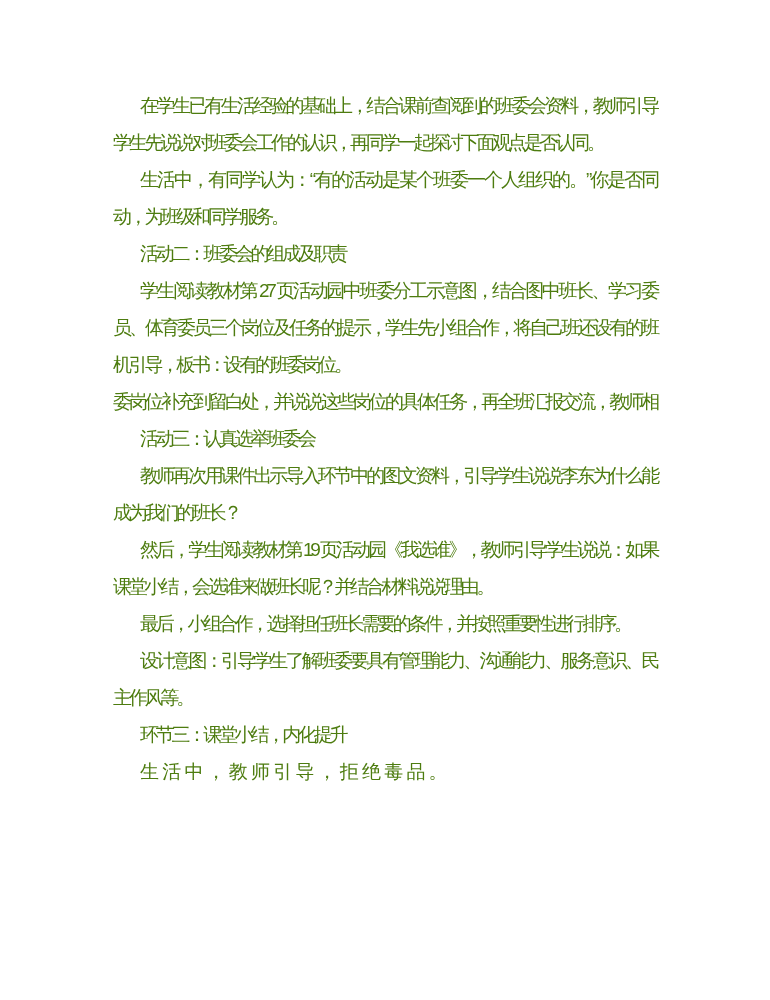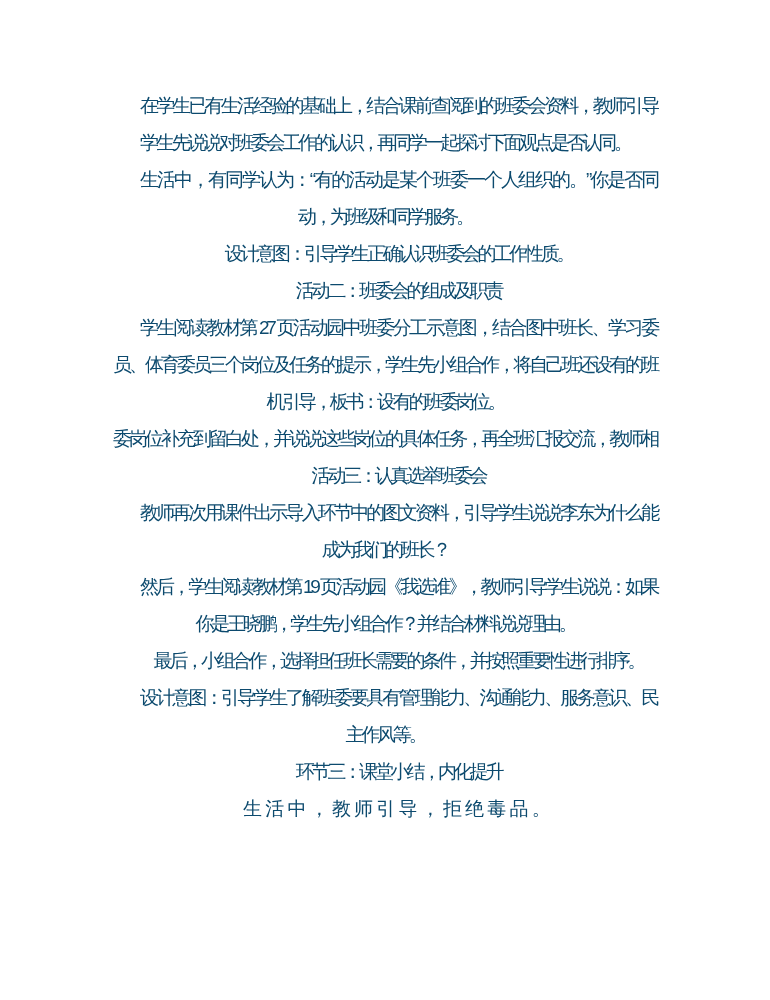--- a/index.html
+++ b/index.html
@@ -27,53 +27,52 @@
     left: 113px;
     top: 87px;
     width: 544px;
     color: #3c3c3c;
     font-size: 19px;
     letter-spacing: -3.2px;
   }
   .doc-line {
     height: 37px;
     line-height: 37px;
-    text-align: center;
+    text-align: left;
     overflow: visible;
   }
   .doc-line.fill {
     text-align: justify;
     text-align-last: justify;
   }
   .doc-line.indent {
     text-indent: 27px;
   }
   .doc-line.spread {
     letter-spacing: 3.2px;
   }
 </style>
 </head>
 <body>
 
 <div class="doc-page">
-  <div class="doc-body" id="doc-body" style="color: #0c4a6e;">
+  <div class="doc-body" id="doc-body" style="color: #4d7c0f;">
       <div class="doc-line indent fill">在学生已有生活经验的基础上，结合课前查阅到的班委会资料，教师引导</div>
       <div class="doc-line">学生先说说对班委会工作的认识，再同学一起探讨下面观点是否认同。</div>
       <div class="doc-line indent fill">生活中，有同学认为：“有的活动是某个班委一个人组织的。”你是否同</div>
       <div class="doc-line">动，为班级和同学服务。</div>
-      <div class="doc-line indent">设计意图：引导学生正确认识班委会的工作性质。</div>
       <div class="doc-line indent">活动二：班委会的组成及职责</div>
       <div class="doc-line indent fill">学生阅读教材第 27 页活动园中班委分工示意图，结合图中班长、学习委</div>
       <div class="doc-line fill">员、体育委员三个岗位及任务的提示，学生先小组合作，将自己班还设有的班</div>
       <div class="doc-line">机引导，板书：设有的班委岗位。</div>
       <div class="doc-line fill">委岗位补充到留白处，并说说这些岗位的具体任务，再全班汇报交流，教师相</div>
       <div class="doc-line indent">活动三：认真选举班委会</div>
       <div class="doc-line indent fill">教师再次用课件出示导入环节中的图文资料，引导学生说说李东为什么能</div>
       <div class="doc-line">成为我们的班长？</div>
       <div class="doc-line indent fill">然后，学生阅读教材第 19 页活动园《我选谁》，教师引导学生说说：如果</div>
-      <div class="doc-line">你是王晓鹏，学生先小组合作？并结合材料说说理由。</div>
+      <div class="doc-line">课堂小结，会选谁来做班长呢？并结合材料说说理由。</div>
       <div class="doc-line indent">最后，小组合作，选择担任班长需要的条件，并按照重要性进行排序。</div>
       <div class="doc-line indent fill">设计意图：引导学生了解班委要具有管理能力、沟通能力、服务意识、民</div>
       <div class="doc-line">主作风等。</div>
       <div class="doc-line indent">环节三：课堂小结，内化提升</div>
       <div class="doc-line indent spread">生活中，教师引导，拒绝毒品。</div>
     </div>
 </div>
 
 </body></html>

